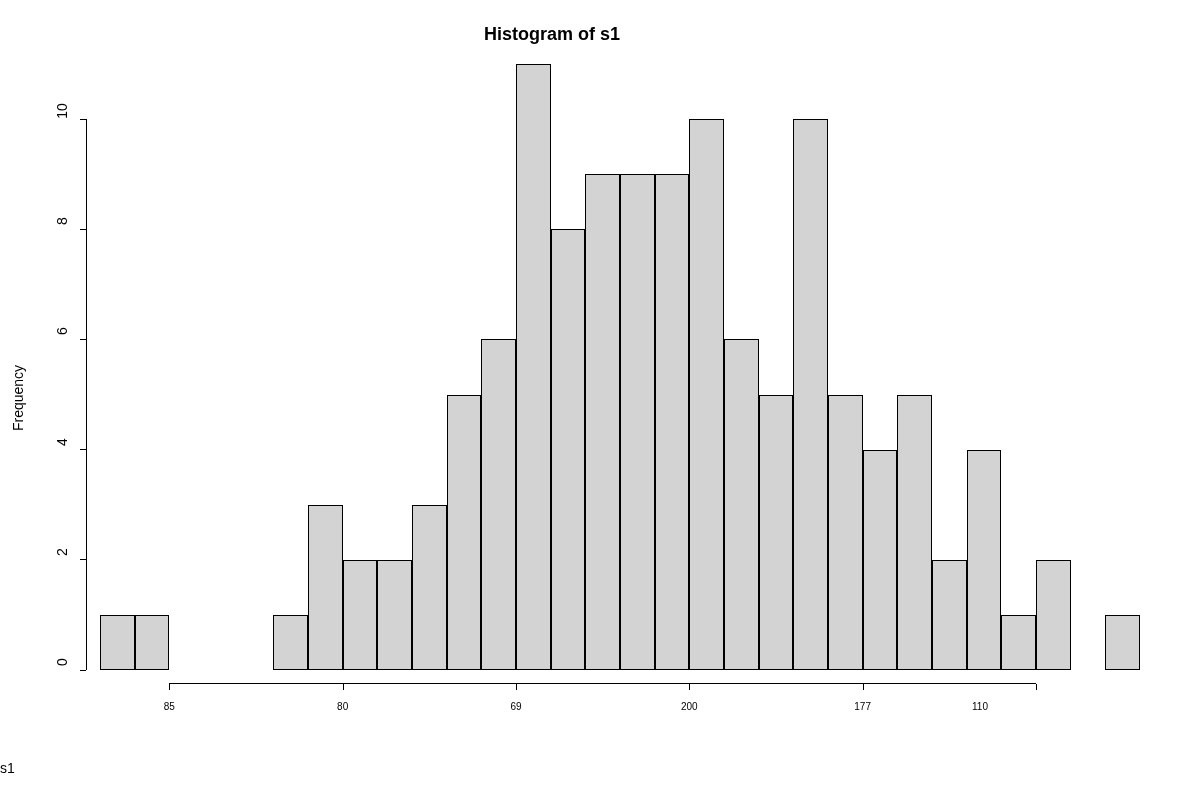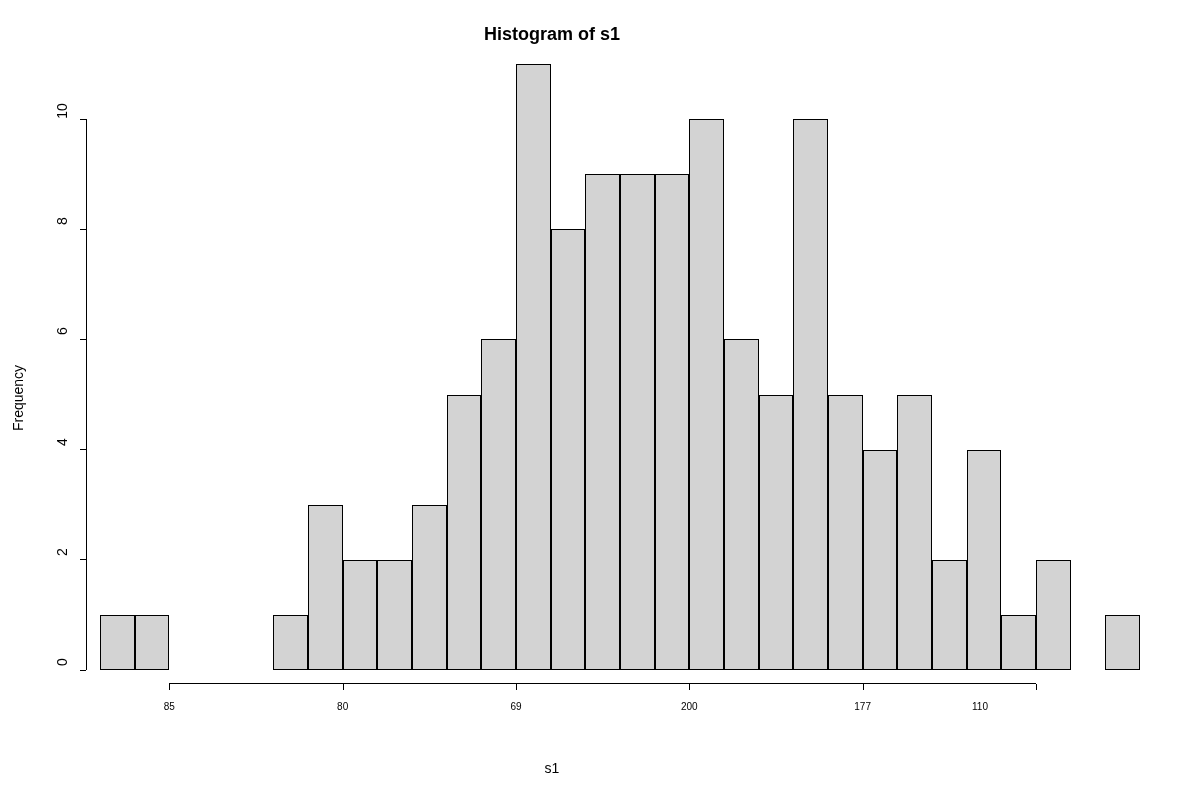--- a/index.html
+++ b/index.html
@@ -31,21 +31,21 @@
     top: 50%;
     transform: translate(-50%, -50%) rotate(-90deg);
     transform-origin: center;
     font-size: 14px;
   }
   .xlabel {
     position: absolute;
     bottom: 20px;
     left: 0;
     right: 0;
-    text-align: center;
+    text-align: left;
     font-size: 14px;
   }
   .plot {
     position: absolute;
     left: 100px;
     top: 90px;
     width: 1040px;
     height: 580px;
   }
   .bars {

